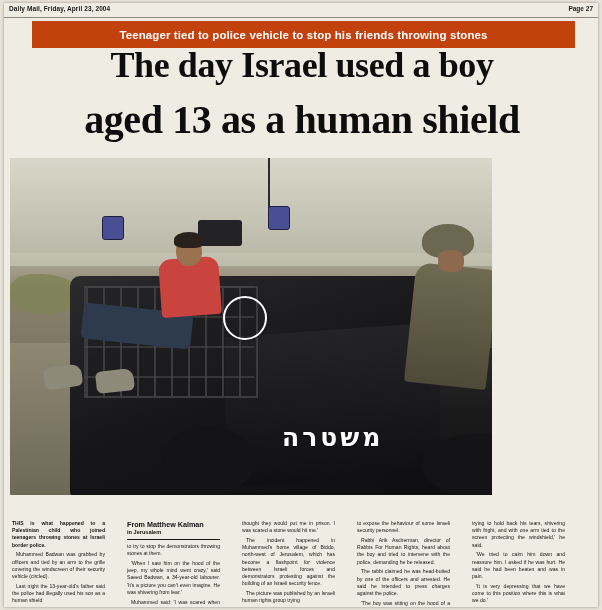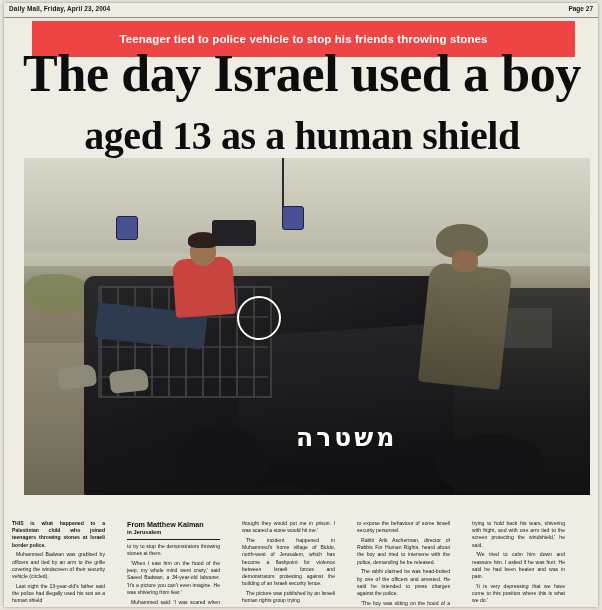--- a/index.html
+++ b/index.html
@@ -55,22 +55,22 @@
     font-weight: bold;
     color: #1a1a1a;
     white-space: nowrap;
   }
   
   .kicker {
     position: absolute;
     left: 28px;
     top: 18px;
     width: 543px;
-    height: 36px;
-    background: #ef4444;
+    height: 27px;
+    background: #c2410c;
     display: flex;
     align-items: center;
     justify-content: center;
   }
   .kicker span {
     color: #ffffff;
     font-size: 11.5px;
     font-weight: bold;
     letter-spacing: 0.1px;
     white-space: nowrap;
@@ -82,35 +82,35 @@
     top: 44px;
     width: 560px;
     font-family: "Liberation Serif", serif;
     font-weight: bold;
     color: #0d0d0d;
     text-align: center;
     line-height: 1.02;
   }
   .headline .l1 {
     display: block;
-    font-size: 52px;
+    font-size: 36px;
     letter-spacing: -0.4px;
   }
   .headline .l2 {
     display: block;
     font-size: 40px;
     letter-spacing: -0.4px;
     margin-top: 16px;
   }
   
   .photo {
     position: absolute;
-    left: 20px;
+    left: 6px;
     top: 155px;
-    width: 566px;
+    width: 482px;
     height: 337px;
     overflow: hidden;
     background: #be185d;
   }
   .sky {
     position: absolute;
     left: 0; top: 0;
     width: 582px; height: 120px;
     background: linear-gradient(#d9d7c9, #c4c2b2 55%, #b3b2a2);
   }

